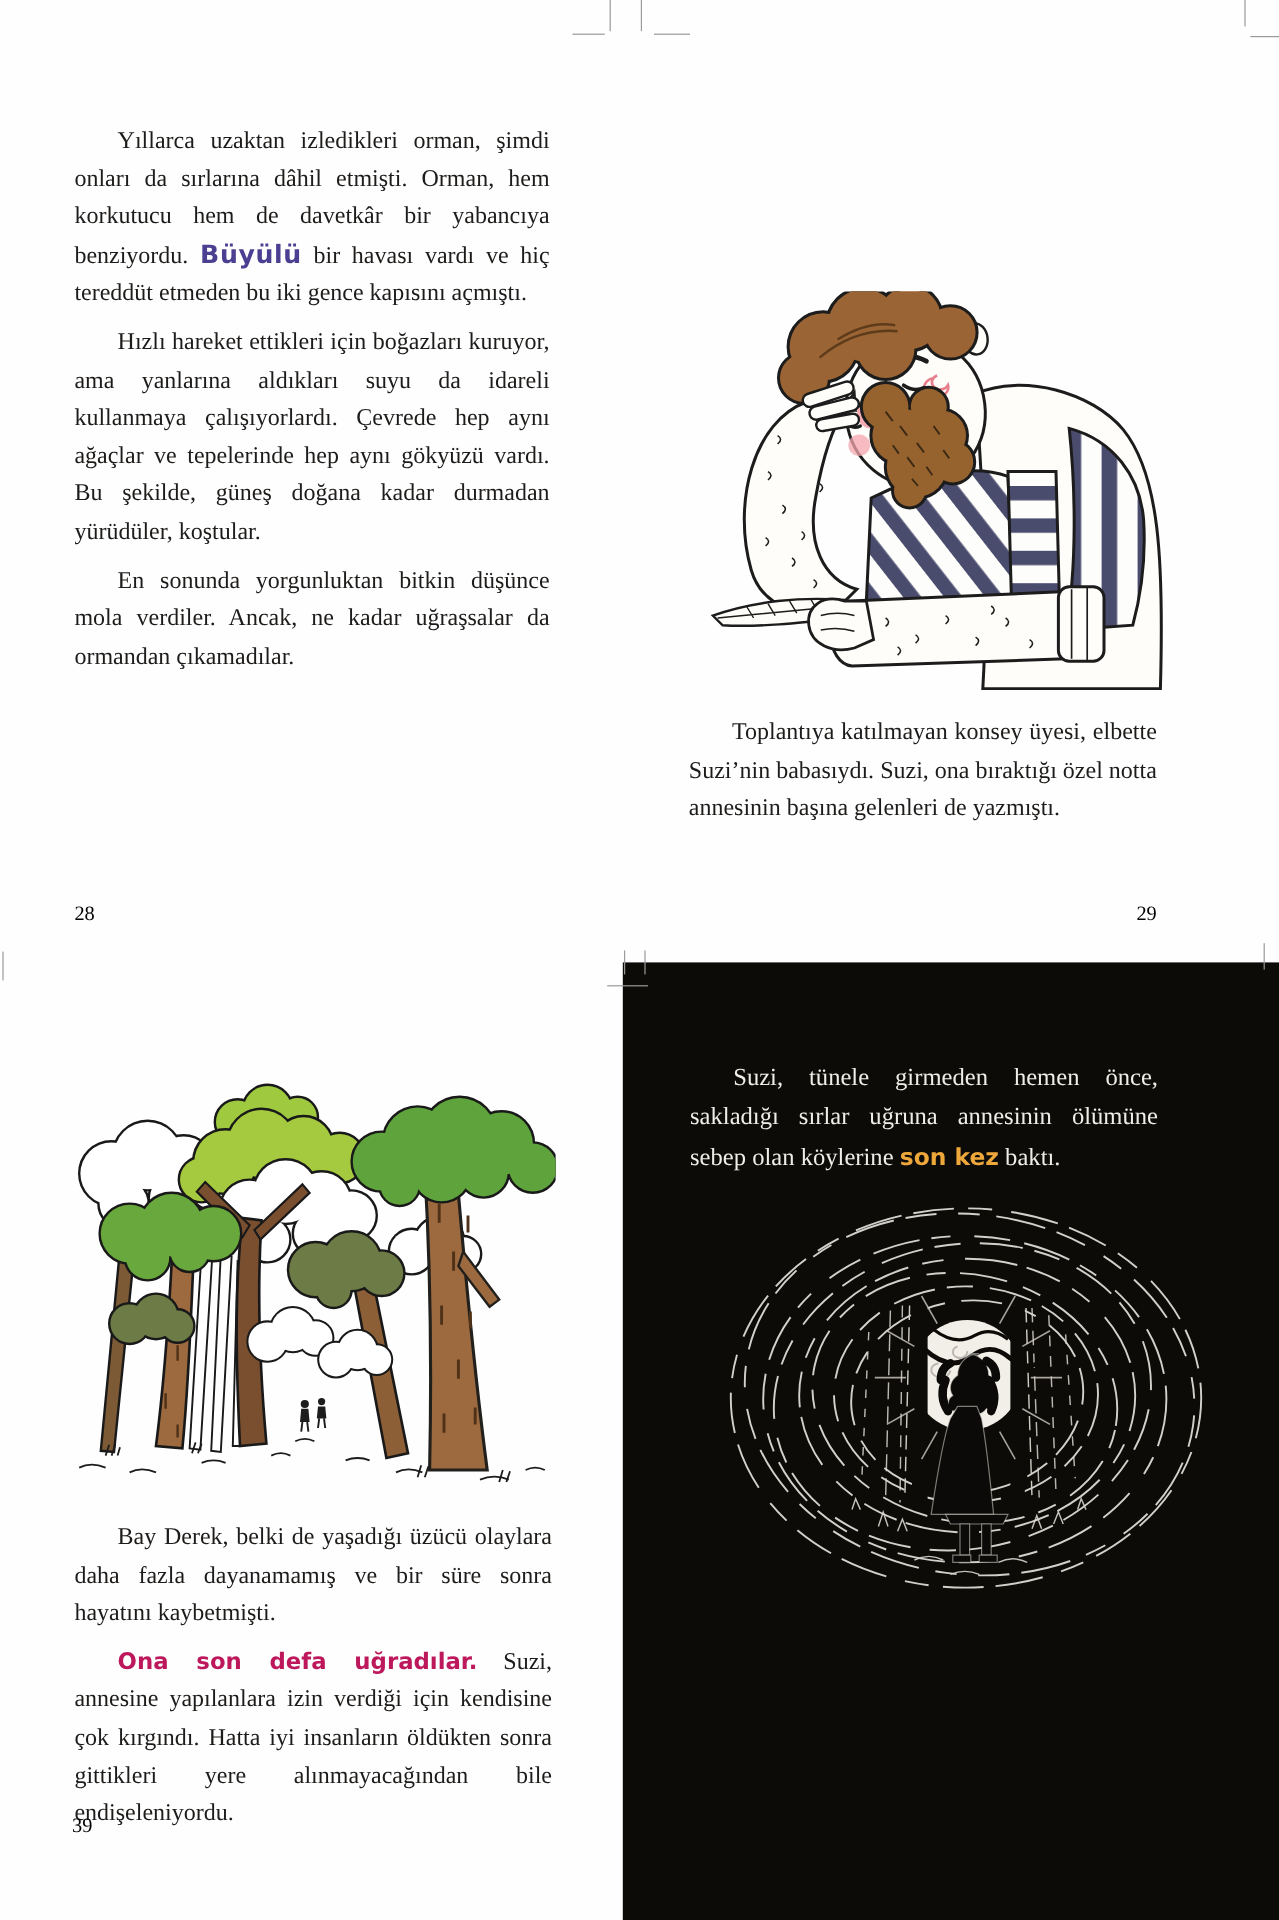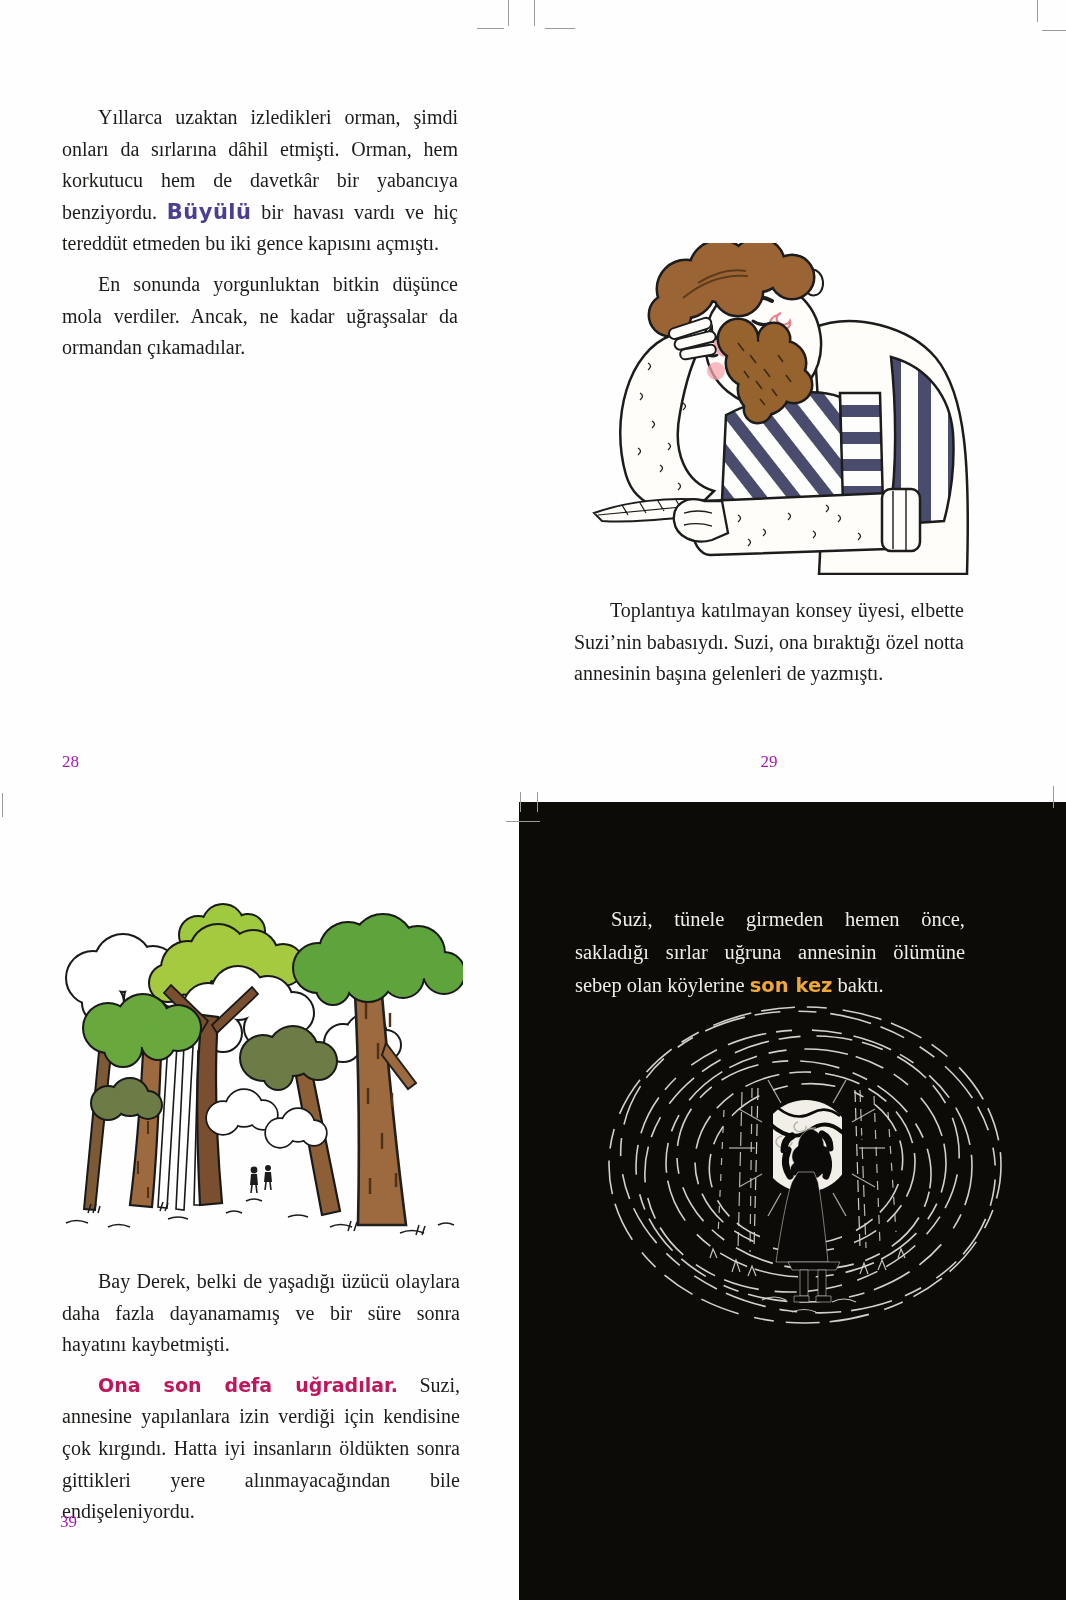--- a/index.html
+++ b/index.html
@@ -6,21 +6,21 @@
   .sheet{position:relative;width:1066px;height:1600px;background:#fefefe;margin:0 auto;overflow:hidden;
          font-family:"Liberation Serif", serif;color:#1e1c1a;}
   
   .textblock{position:absolute;text-align:justify;}
   .para{margin:0 0 9px 0;text-indent:36px;font-size:20px;line-height:31.6px;}
   .para:last-child{margin-bottom:0;}
   .magic{font-family:"DejaVu Sans", sans-serif;font-weight:700;color:#4b3f92;font-size:21px;letter-spacing:.5px;margin-top:48px;}
   .hl-orange{font-family:"DejaVu Sans", sans-serif;font-weight:700;color:#f0a21e;font-size:19px;}
   .hl-red{font-family:"DejaVu Sans", sans-serif;font-weight:700;color:#be185d;font-size:19px;}
   .hl-orange-dark{font-family:"DejaVu Sans", sans-serif;font-weight:700;color:#eda73a;font-size:19.5px;}
-  .pagenum{position:absolute;font-size:17px;color:#a21caf;}
+  .pagenum{position:absolute;font-size:17px;color:#000000;}
   
   .blackpage{position:absolute;left:519px;top:802px;width:547px;height:798px;background:#0d0b08;}
   .blackpage .para{color:#efede7;font-size:20.5px;line-height:33px;}
   
   .crop{position:absolute;background:#9a9a9a;z-index:5;}
   .crop.v{width:1px;}
   .crop.h{height:1px;}
   .illu{position:absolute;}
   svg{display:block;}
 </style>
@@ -36,20 +36,21 @@
   <div class="crop v" style="left:1037px;top:0;height:22px"></div>
   <div class="crop h" style="left:1042px;top:30px;width:24px"></div>
   <div class="crop v" style="left:2px;top:793px;height:24px"></div>
   <div class="crop v" style="left:520px;top:792px;height:20px"></div>
   <div class="crop v" style="left:537px;top:792px;height:20px"></div>
   <div class="crop h" style="left:506px;top:821px;width:34px"></div>
   <div class="crop v" style="left:1053px;top:786px;height:22px"></div>
 
   <section class="textblock" style="left:62px;top:102px;width:396px">
     <p class="para"><span>Yıllarca uzaktan izledikleri orman, şimdi onları da sırlarına dâhil etmişti. Orman, hem korkutucu hem de davetkâr bir yabancıya benziyordu. </span><span class="magic">Büyülü</span><span> bir havası vardı ve hiç tereddüt etmeden bu iki gence kapısını açmıştı.</span></p>
+    <p class="para">Hızlı hareket ettikleri için boğazları kuruyor, ama yanlarına aldıkları suyu da idareli kullanmaya çalışıyorlardı. Çevrede hep aynı ağaçlar ve tepelerinde hep aynı gökyüzü vardı. Bu şekilde, güneş doğana kadar durmadan yürüdüler, koştular.</p>
     <p class="para">En sonunda yorgunluktan bitkin düşünce mola verdiler. Ancak, ne kadar uğraşsalar da ormandan çıkamadılar.</p>
   </section>
   <div class="pagenum" style="left:62px;top:752px">28</div>
 
 
   <div class="illu" style="left:588px;top:243px;width:445px;height:332px">
     <svg width="445" height="332" viewBox="0 0 445 332">
       <defs>
         <pattern id="diagStripes" width="27" height="27" patternUnits="userSpaceOnUse" patternTransform="rotate(-38)">
           <rect width="27" height="27" fill="#fdfdfb"></rect>
@@ -131,21 +132,21 @@
       <path d="M305,248 L305,306 M318,247 L318,307" stroke="#1c1c1c" stroke-width="1.4"></path>
 
       <path d="M116,258 C98,252 84,262 86,278 C88,294 106,302 124,297 L140,290 L134,258 Z" fill="#fffdf9" stroke="#1c1c1c" stroke-width="2.3"></path>
       <path d="M96,270 q14,-4 28,0 M96,282 q14,-3 28,1" stroke="#1c1c1c" stroke-width="1.3" fill="none"></path>
     </svg>
   </div>
 
   <section class="textblock" style="left:574px;top:595px;width:390px">
     <p class="para">Toplantıya katılmayan konsey üyesi, elbette Suzi’nin babasıydı. Suzi, ona bıraktığı özel notta annesinin başına gelenleri de yazmıştı.</p>
   </section>
-  <div class="pagenum" style="left:574px;top:752px;width:390px;text-align:center">29</div>
+  <div class="pagenum" style="left:574px;top:752px;width:390px;text-align:right">29</div>
 
   <div class="illu" style="left:48px;top:893px;width:415px;height:345px">
     <svg width="415" height="345" viewBox="0 0 415 345">
       <defs>
         <g id="canA">
             <circle cx="140" cy="75" r="26"></circle>
             <circle cx="170" cy="60" r="28"></circle>
             <circle cx="205" cy="62" r="24"></circle>
             <circle cx="235" cy="72" r="20"></circle>
             <circle cx="120" cy="90" r="18"></circle>
@@ -277,21 +278,21 @@
     </svg>
   </div>
 
   <section class="textblock" style="left:62px;top:1266px;width:398px">
     <p class="para">Bay Derek, belki de yaşadığı üzücü olaylara daha fazla dayanamamış ve bir süre sonra hayatını kaybetmişti.</p>
     <p class="para"><span class="hl-red">Ona son defa uğradılar.</span><span> Suzi, annesine yapılanlara izin verdiği için kendisine çok kırgındı. Hatta iyi insanların öldükten sonra gittikleri yere alınmayacağından bile endişeleniyordu.</span></p>
   </section>
   <div class="pagenum" style="left:60px;top:1512px">39</div>
 
   <div class="blackpage">
-    <section class="textblock" style="left:56px;top:101px;width:390px">
+    <section class="textblock" style="left:56px;top:80px;width:390px">
       <p class="para"><span>Suzi, tünele girmeden hemen önce, sakladığı sırlar uğruna annesinin ölümüne sebep olan köylerine </span><span class="hl-orange-dark">son kez</span><span> baktı.</span></p>
     </section>
 
     <div class="illu" style="left:73px;top:198px;width:420px;height:330px">
       <svg width="420" height="330" viewBox="0 0 420 330">
         <g fill="none" stroke="#e8e6e0" stroke-width="1.6" opacity="0.9">
           <ellipse cx="213" cy="165" rx="196" ry="158" stroke-dasharray="34 12 20 16 40 10"></ellipse>
           <ellipse cx="216" cy="162" rx="188" ry="150" stroke-dasharray="18 14 42 10 26 18" transform="rotate(8 216 162)"></ellipse>
           <ellipse cx="212" cy="166" rx="168" ry="136" stroke-dasharray="40 10 16 20 30 12"></ellipse>
           <ellipse cx="210" cy="164" rx="158" ry="127" stroke-dasharray="22 16 36 10" transform="rotate(-10 210 164)"></ellipse>

